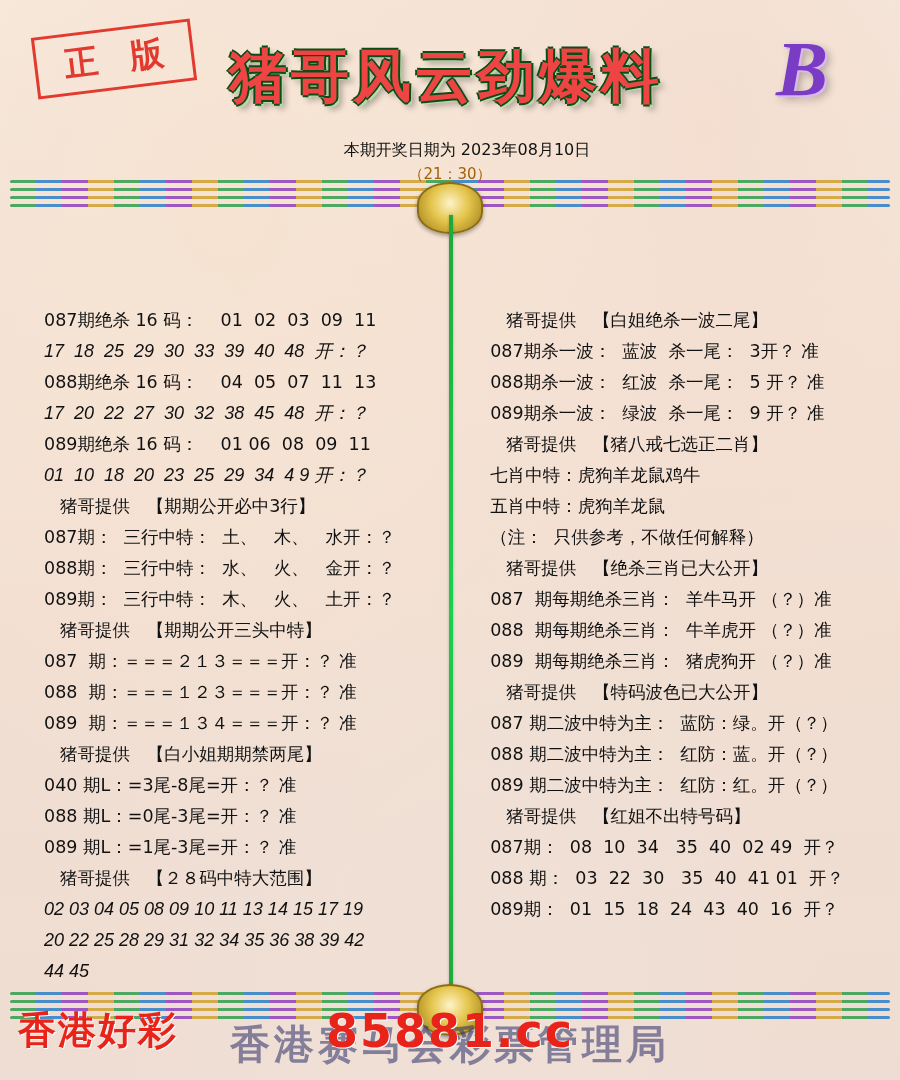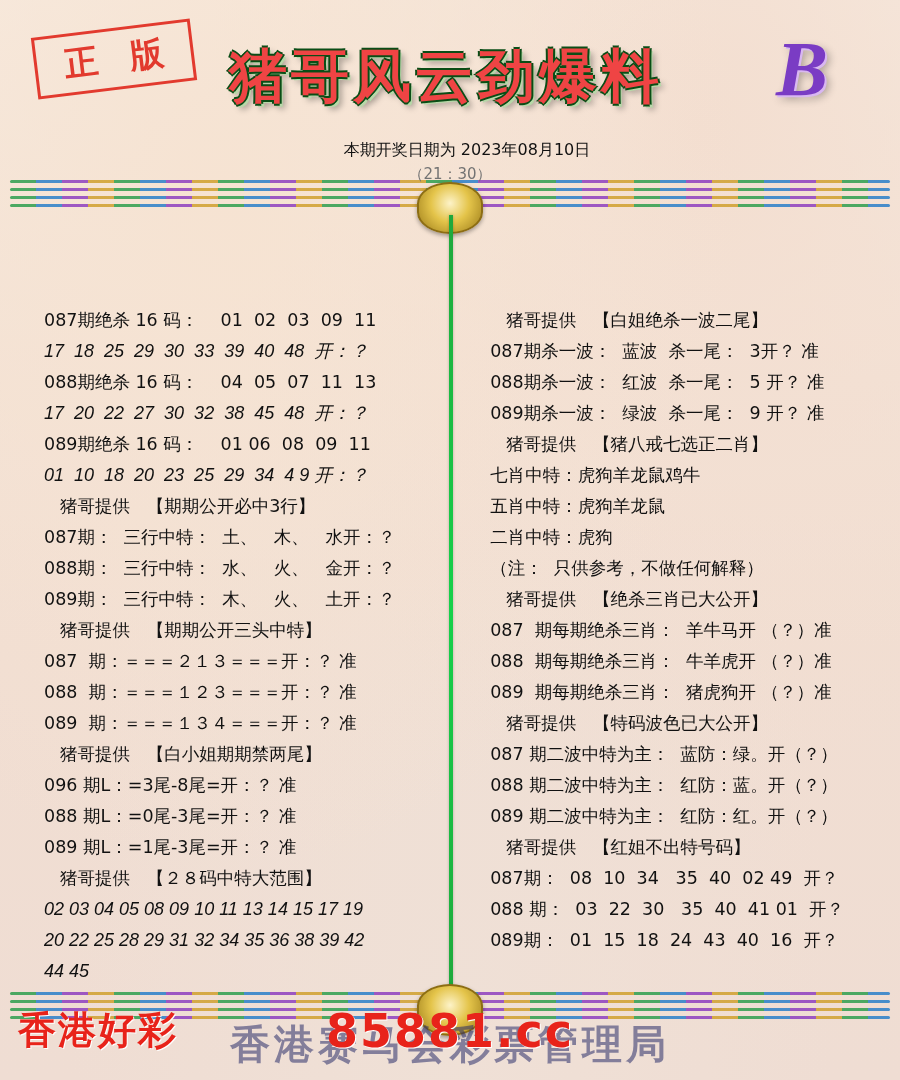--- a/index.html
+++ b/index.html
@@ -41,21 +41,21 @@
     font-family:"Liberation Serif",serif;
     color:#7a3cc4;
     text-shadow:2px 2px 0 #d9b7f2, 4px 4px 8px rgba(0,0,0,.3);
   }
   .drawdate{
     position:absolute;left:0;right:0;top:140px;text-align:center;
     font-size:16px;color:#111;font-family:"DejaVu Sans",sans-serif;padding-left:34px;
   }
   .drawtime{
     position:absolute;left:0;right:0;top:165px;text-align:center;
-    font-size:15px;color:#737373;font-family:"DejaVu Sans",sans-serif;
+    font-size:15px;color:#a16207;font-family:"DejaVu Sans",sans-serif;
     z-index:3;
   }
 
   
   .wave{position:absolute;left:10px;right:10px;height:34px;}
   .wave .ln{
     position:absolute;left:0;right:0;height:3px;
     background:repeating-linear-gradient(90deg,
       #2e9e4e 0 26px,#2a7fc9 26px 52px,#8e3fbf 52px 78px,#d0a02e 78px 104px);
     opacity:.85;border-radius:2px;
@@ -149,38 +149,37 @@
       <div class="line ital">01  10  18  20  23  25  29  34  4 9 开：？</div>
       <div class="line ind">猪哥提供   【期期公开必中3行】</div>
       <div class="line">087期：  三行中特：  土、   木、   水开：？</div>
       <div class="line">088期：  三行中特：  水、   火、   金开：？</div>
       <div class="line">089期：  三行中特：  木、   火、   土开：？</div>
       <div class="line ind">猪哥提供   【期期公开三头中特】</div>
       <div class="line">087  期：＝＝＝２１３＝＝＝开：？ 准</div>
       <div class="line">088  期：＝＝＝１２３＝＝＝开：？ 准</div>
       <div class="line">089  期：＝＝＝１３４＝＝＝开：？ 准</div>
       <div class="line ind">猪哥提供   【白小姐期期禁两尾】</div>
-      <div class="line">096 期L：=3尾-8尾=开：？ 准</div>
+      <div class="line">040 期L：=3尾-8尾=开：？ 准</div>
       <div class="line">088 期L：=0尾-3尾=开：？ 准</div>
       <div class="line">089 期L：=1尾-3尾=开：？ 准</div>
       <div class="line ind">猪哥提供   【２８码中特大范围】</div>
       <div class="line ital">02 03 04 05 08 09 10 11 13 14 15 17 19</div>
       <div class="line ital">20 22 25 28 29 31 32 34 35 36 38 39 42</div>
       <div class="line ital">44 45</div>
     </div>
 
     <div class="col right">
       <div class="line ind">猪哥提供   【白姐绝杀一波二尾】</div>
       <div class="line">087期杀一波：  蓝波  杀一尾：  3开？ 准</div>
       <div class="line">088期杀一波：  红波  杀一尾：  5 开？ 准</div>
       <div class="line">089期杀一波：  绿波  杀一尾：  9 开？ 准</div>
       <div class="line ind">猪哥提供   【猪八戒七选正二肖】</div>
       <div class="line">七肖中特：虎狗羊龙鼠鸡牛</div>
       <div class="line">五肖中特：虎狗羊龙鼠</div>
-      <div class="line">二肖中特：虎狗</div>
       <div class="line">（注：  只供参考，不做任何解释）</div>
       <div class="line ind">猪哥提供   【绝杀三肖已大公开】</div>
       <div class="line">087  期每期绝杀三肖：  羊牛马开 （？）准</div>
       <div class="line">088  期每期绝杀三肖：  牛羊虎开 （？）准</div>
       <div class="line">089  期每期绝杀三肖：  猪虎狗开 （？）准</div>
       <div class="line ind">猪哥提供   【特码波色已大公开】</div>
       <div class="line">087 期二波中特为主：  蓝防：绿。开（？）</div>
       <div class="line">088 期二波中特为主：  红防：蓝。开（？）</div>
       <div class="line">089 期二波中特为主：  红防：红。开（？）</div>
       <div class="line ind">猪哥提供   【红姐不出特号码】</div>

